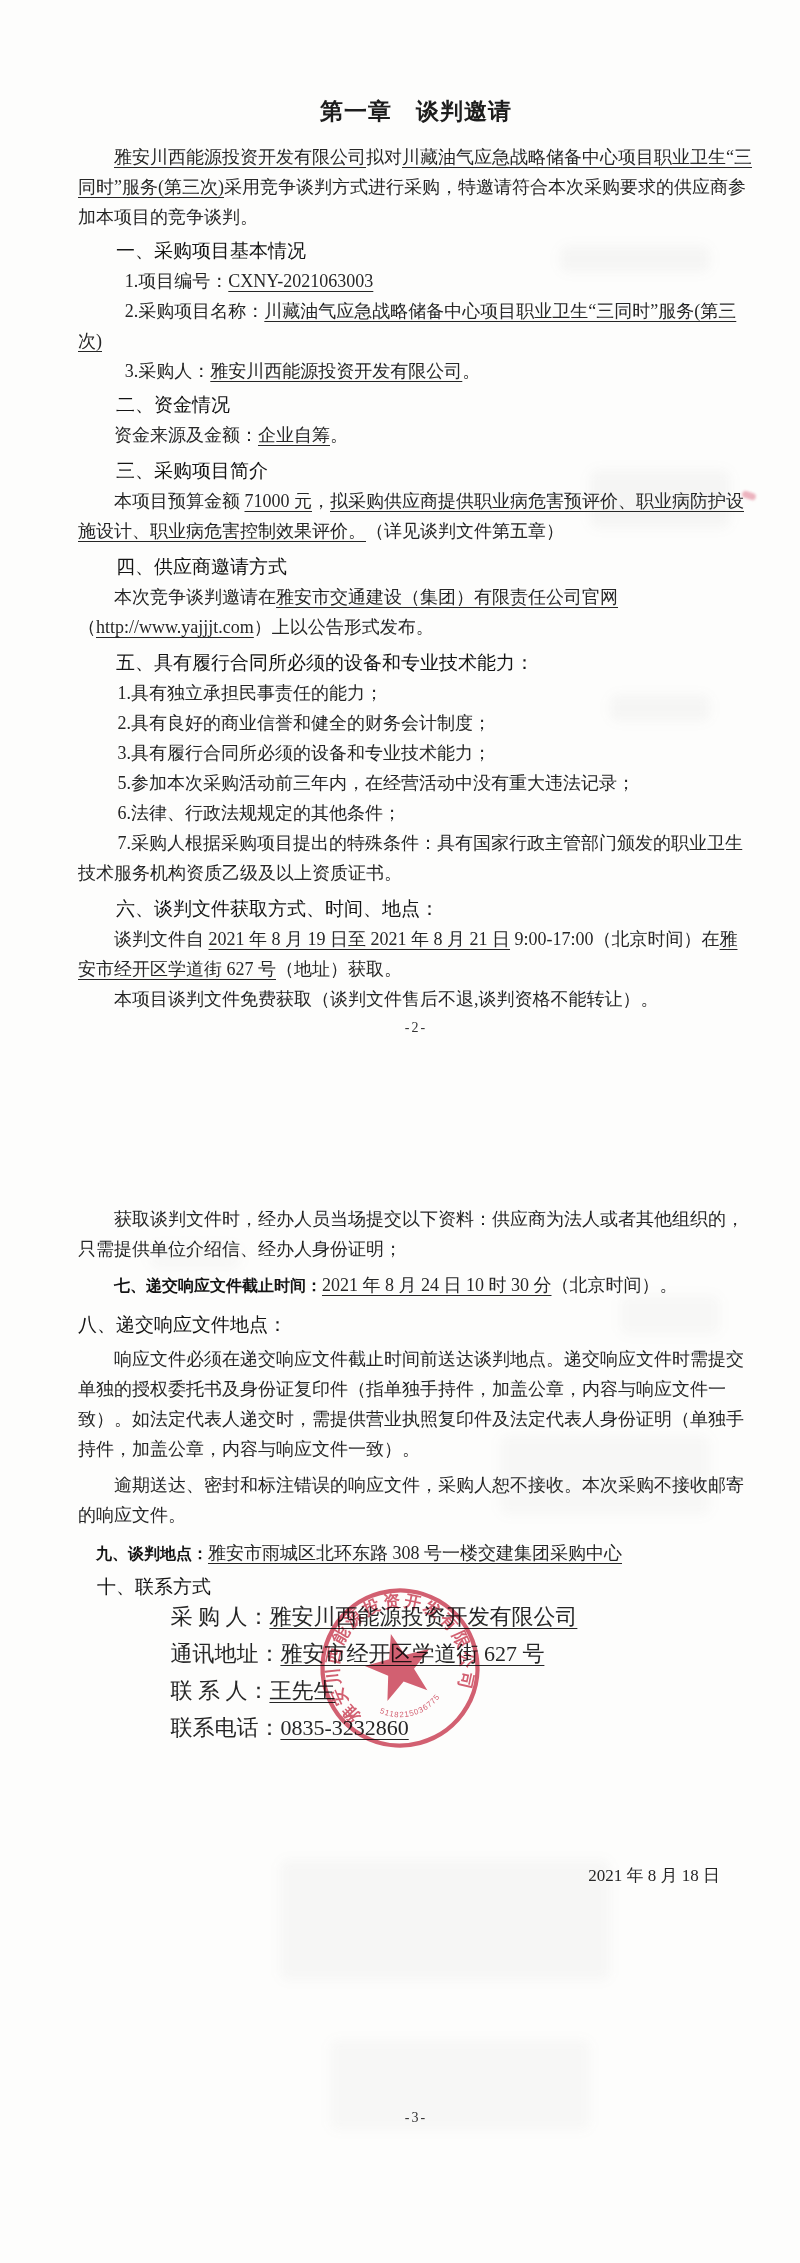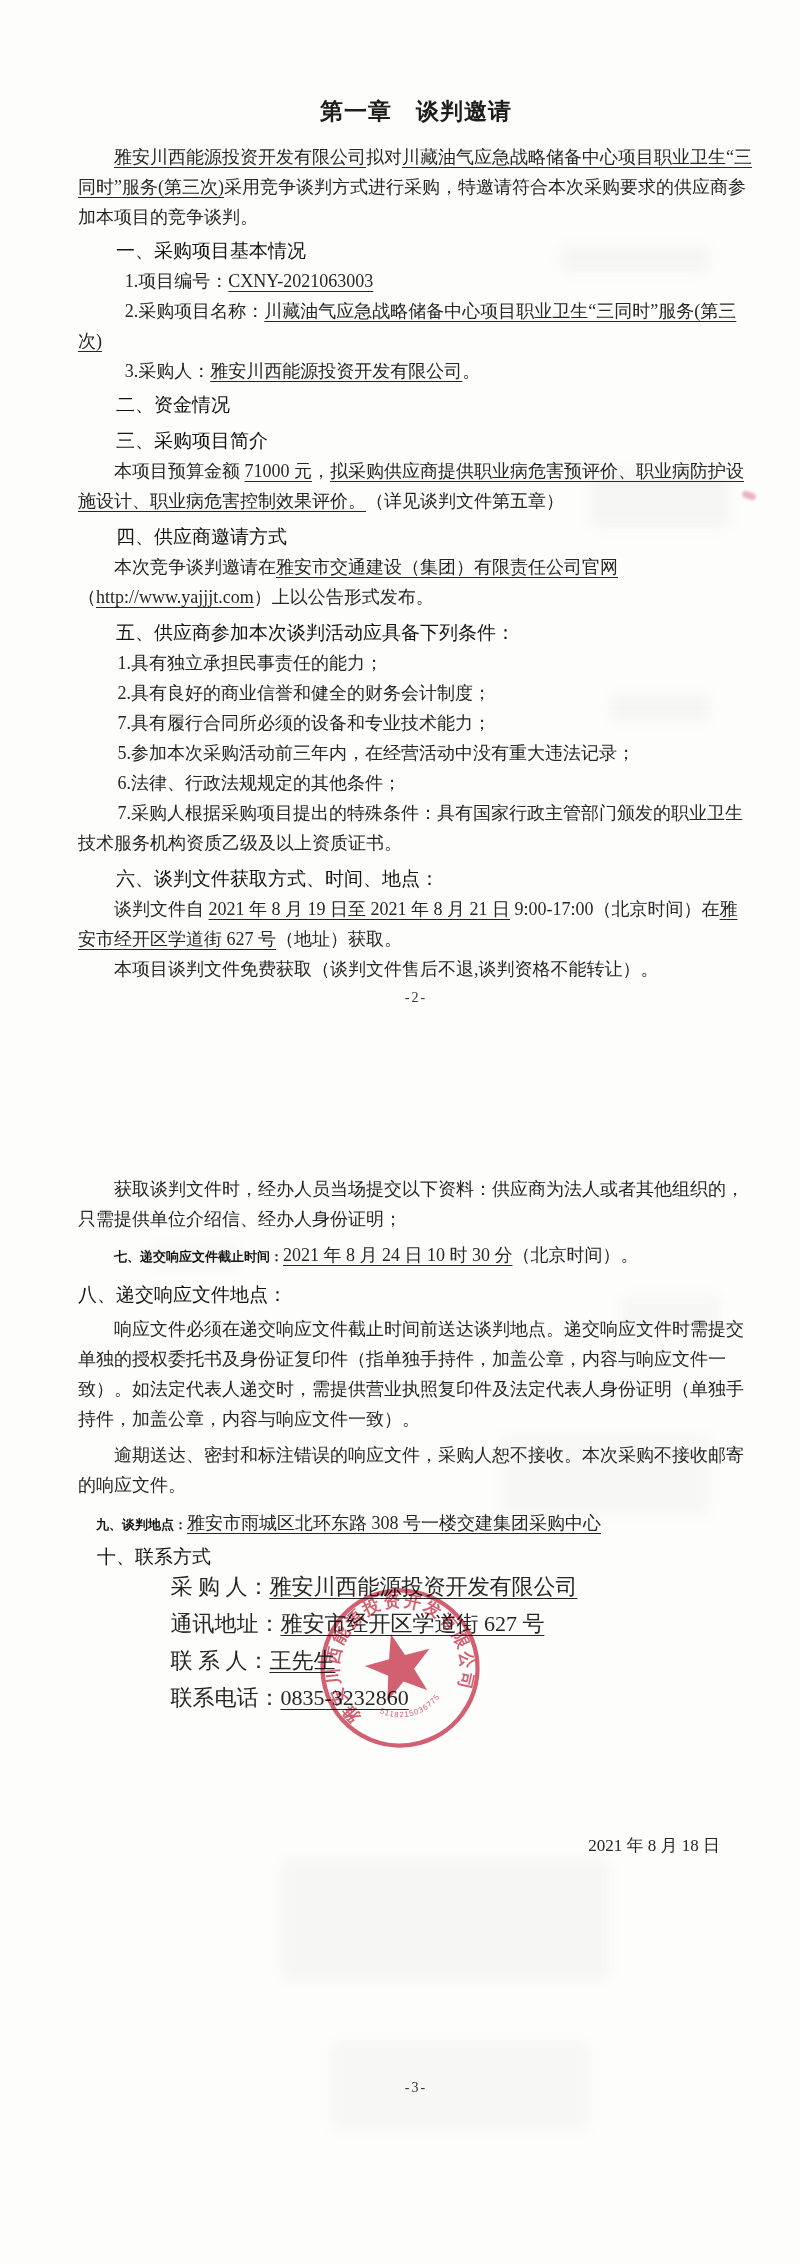--- a/index.html
+++ b/index.html
@@ -40,22 +40,22 @@
   .mt18{margin-top:14px;}
   .mt6{margin-top:6px;}
   .mt8{margin-top:8px;}
   .mt4{margin-top:4px;}
   .u{
     text-decoration:underline;
     text-underline-offset:4px;
     text-decoration-thickness:1px;
   }
   .inline-h{
-    font-family:Liberation Sans, sans-serif;
-    font-weight:bold;font-size:13px;color:#141414;
+    font-family:Liberation Mono, monospace;
+    font-weight:bold;font-size:16px;color:#141414;
   }
   .pagenum{
     text-align:center;
     font-size:14px;line-height:24px;
     letter-spacing:2px;
     margin-top:2px;
     color:#333;
   }
   .page-gap{height:164px;}
   .contact-row{
@@ -122,31 +122,32 @@
   <h1 class="title">第一章　谈判邀请</h1>
 
   <p class="para mt18"><span class="u">雅安川西能源投资开发有限公司</span><span>拟对</span><span class="u">川藏油气应急战略储备中心项目职业卫生“三同时”服务(第三次)</span><span>采用竞争谈判方式进行采购，特邀请符合本次采购要求的供应商参加本项目的竞争谈判。</span></p>
 
   <h2 class="mt4">一、采购项目基本情况</h2>
   <p class="item"><span>1.项目编号：</span><span class="u">CXNY-2021063003</span></p>
   <p class="item"><span>2.采购项目名称：</span><span class="u">川藏油气应急战略储备中心项目职业卫生“三同时”服务(第三次)</span></p>
   <p class="item"><span>3.采购人：</span><span class="u">雅安川西能源投资开发有限公司</span><span>。</span></p>
 
   <h2 class="mt4">二、资金情况</h2>
+  <p class="para"><span>资金来源及金额：</span><span class="u">企业自筹</span><span>。</span></p>
 
   <h2 class="mt6">三、采购项目简介</h2>
   <p class="para"><span>本项目预算金额 </span><span class="u">71000 元</span><span>，</span><span class="u">拟采购供应商提供职业病危害预评价、职业病防护设施设计、职业病危害控制效果评价。</span><span>（详见谈判文件第五章）</span></p>
 
   <h2 class="mt6">四、供应商邀请方式</h2>
   <p class="para"><span>本次竞争谈判邀请在</span><span class="u">雅安市交通建设（集团）有限责任公司官网</span><span>（</span><span class="u">http://www.yajjjt.com</span><span>）上以公告形式发布。</span></p>
 
-  <h2 class="mt6">五、供应商参加本次谈判活动应具备下列条件：</h2>
+  <h2 class="mt6">五、具有履行合同所必须的设备和专业技术能力：</h2>
   <p class="cond">1.具有独立承担民事责任的能力；</p>
   <p class="cond">2.具有良好的商业信誉和健全的财务会计制度；</p>
-  <p class="cond">7.具有履行合同所必须的设备和专业技术能力；</p>
+  <p class="cond">3.具有履行合同所必须的设备和专业技术能力；</p>
   <p class="cond">5.参加本次采购活动前三年内，在经营活动中没有重大违法记录；</p>
   <p class="cond">6.法律、行政法规规定的其他条件；</p>
   <p class="cond">7.采购人根据采购项目提出的特殊条件：具有国家行政主管部门颁发的职业卫生技术服务机构资质乙级及以上资质证书。</p>
 
   <h2 class="mt6">六、谈判文件获取方式、时间、地点：</h2>
   <p class="para"><span>谈判文件自 </span><span class="u">2021 年 8 月 19 日至 2021 年 8 月 21 日</span><span> 9:00-17:00（北京时间）在</span><span class="u">雅安市经开区学道街 627 号</span><span>（地址）获取。</span></p>
   <p class="para">本项目谈判文件免费获取（谈判文件售后不退,谈判资格不能转让）。</p>
 
   <div class="pagenum">-2-</div>
 

